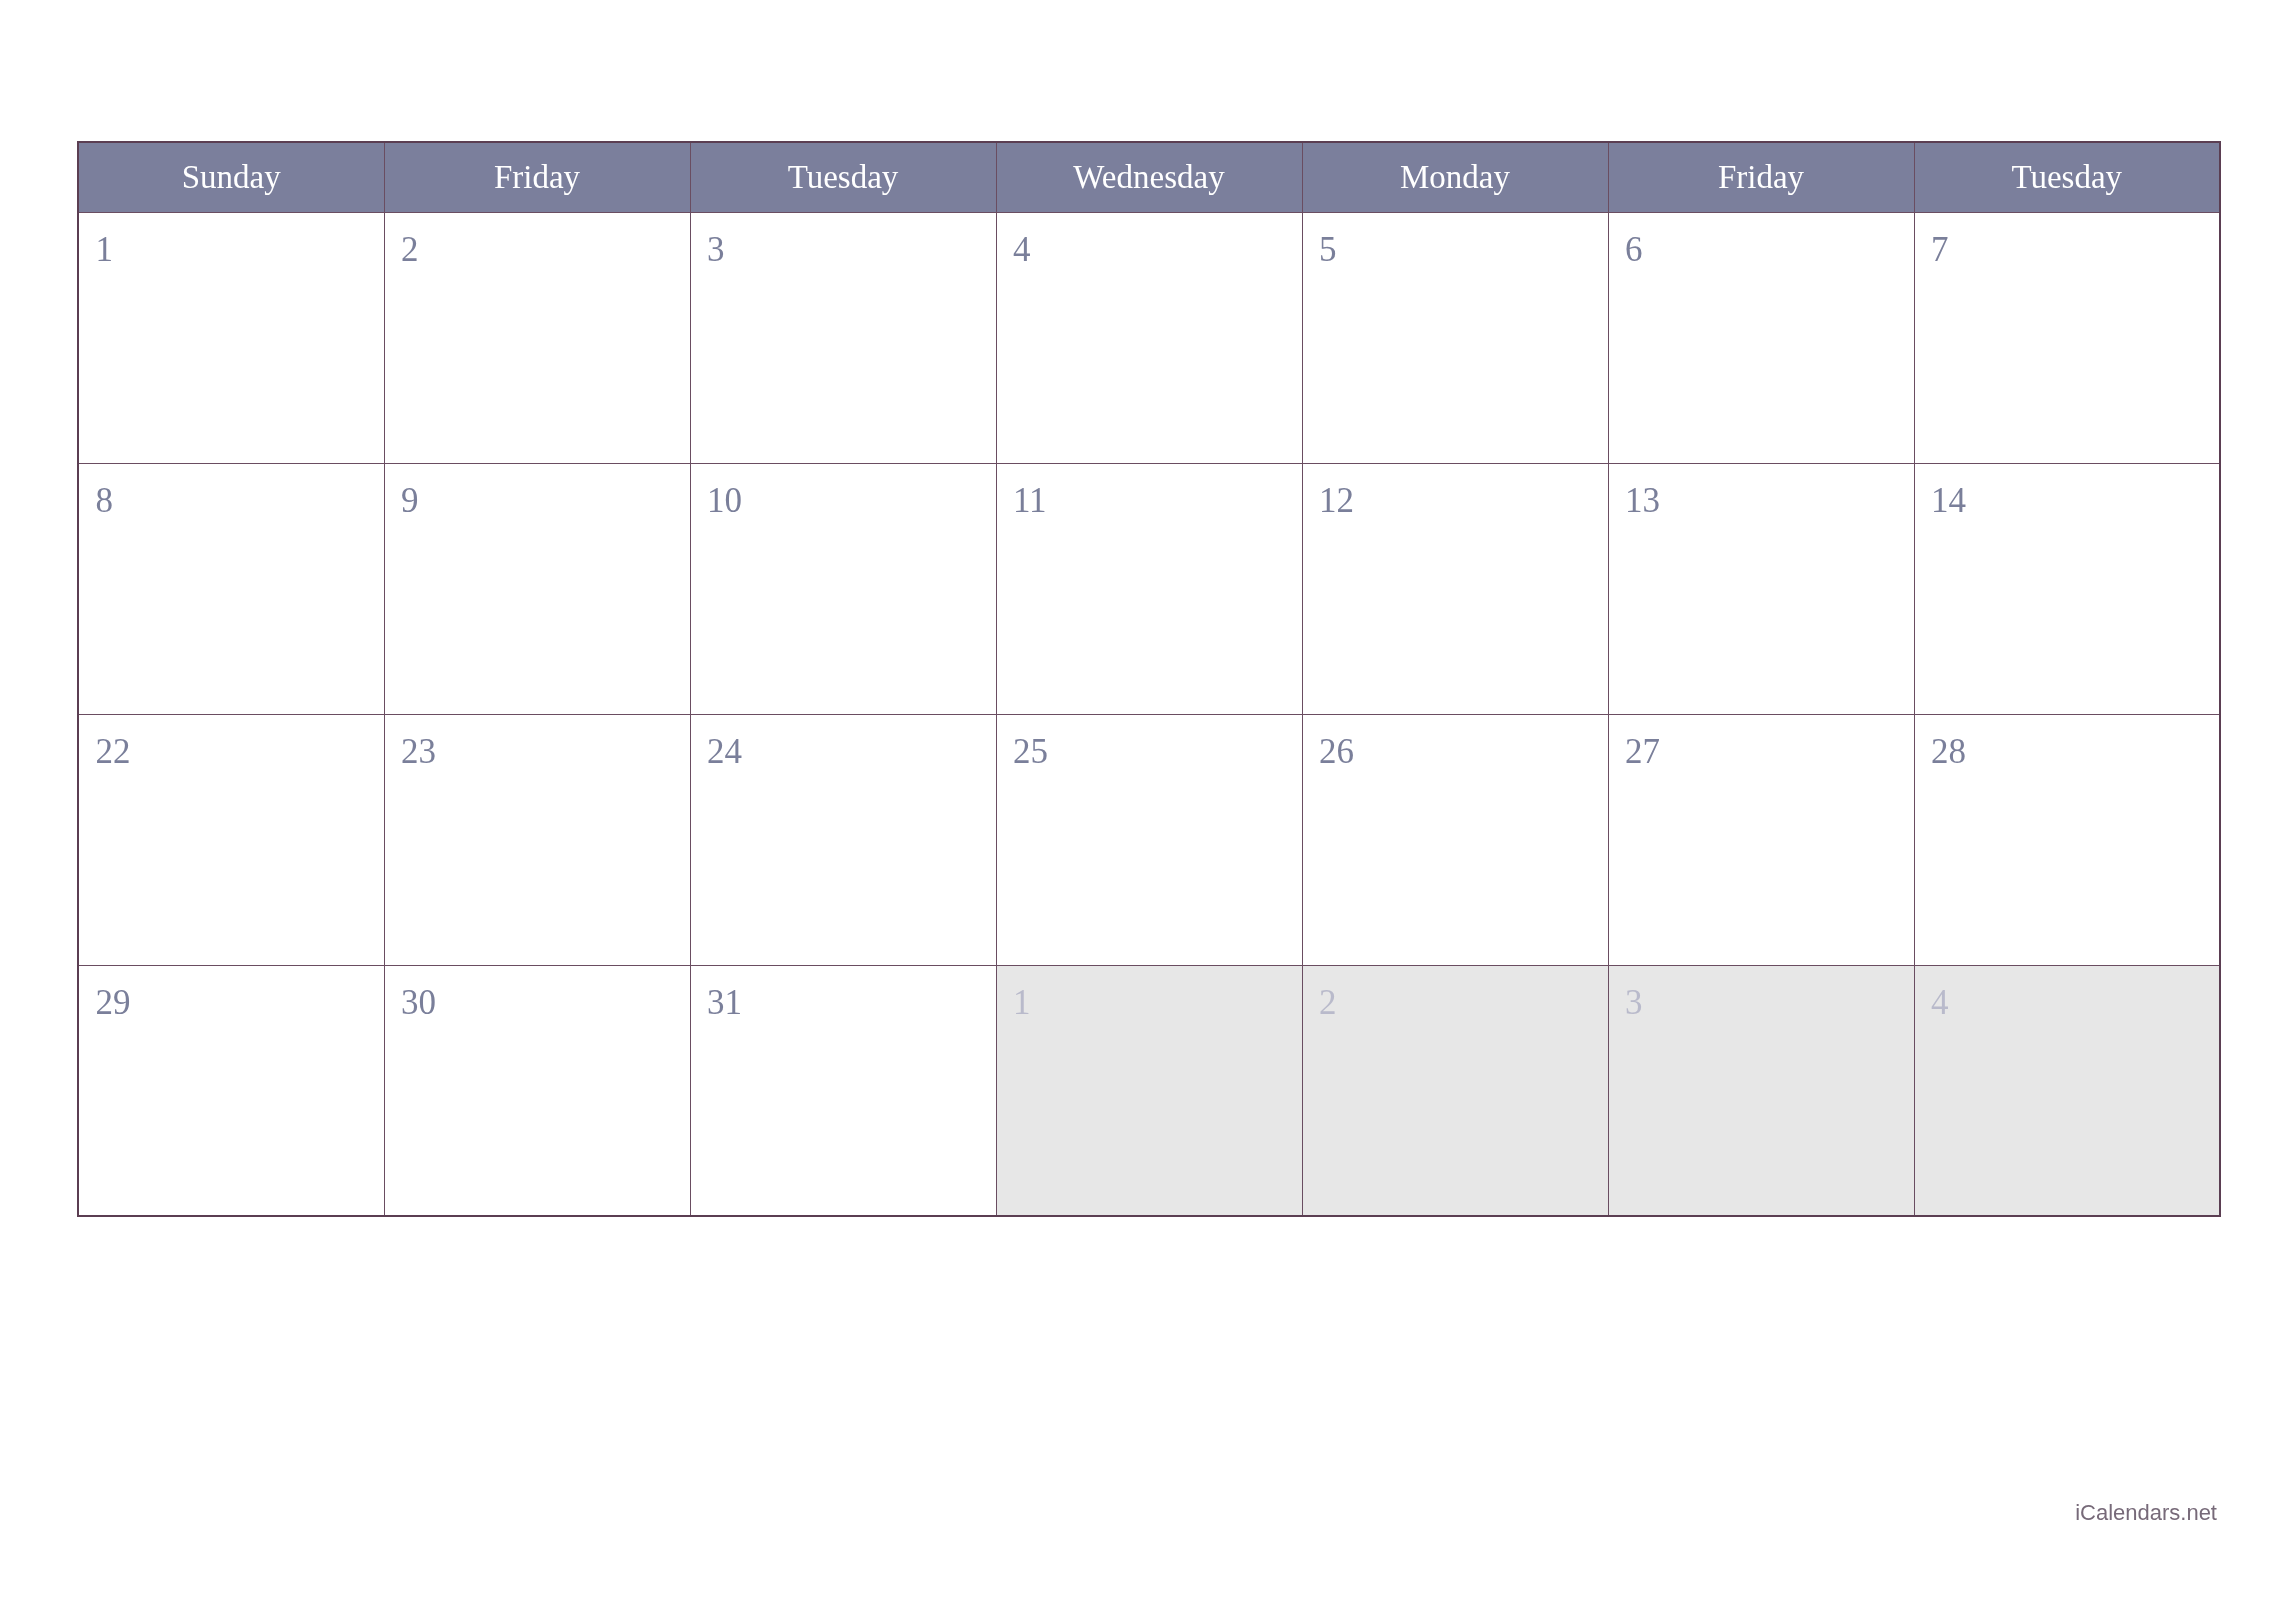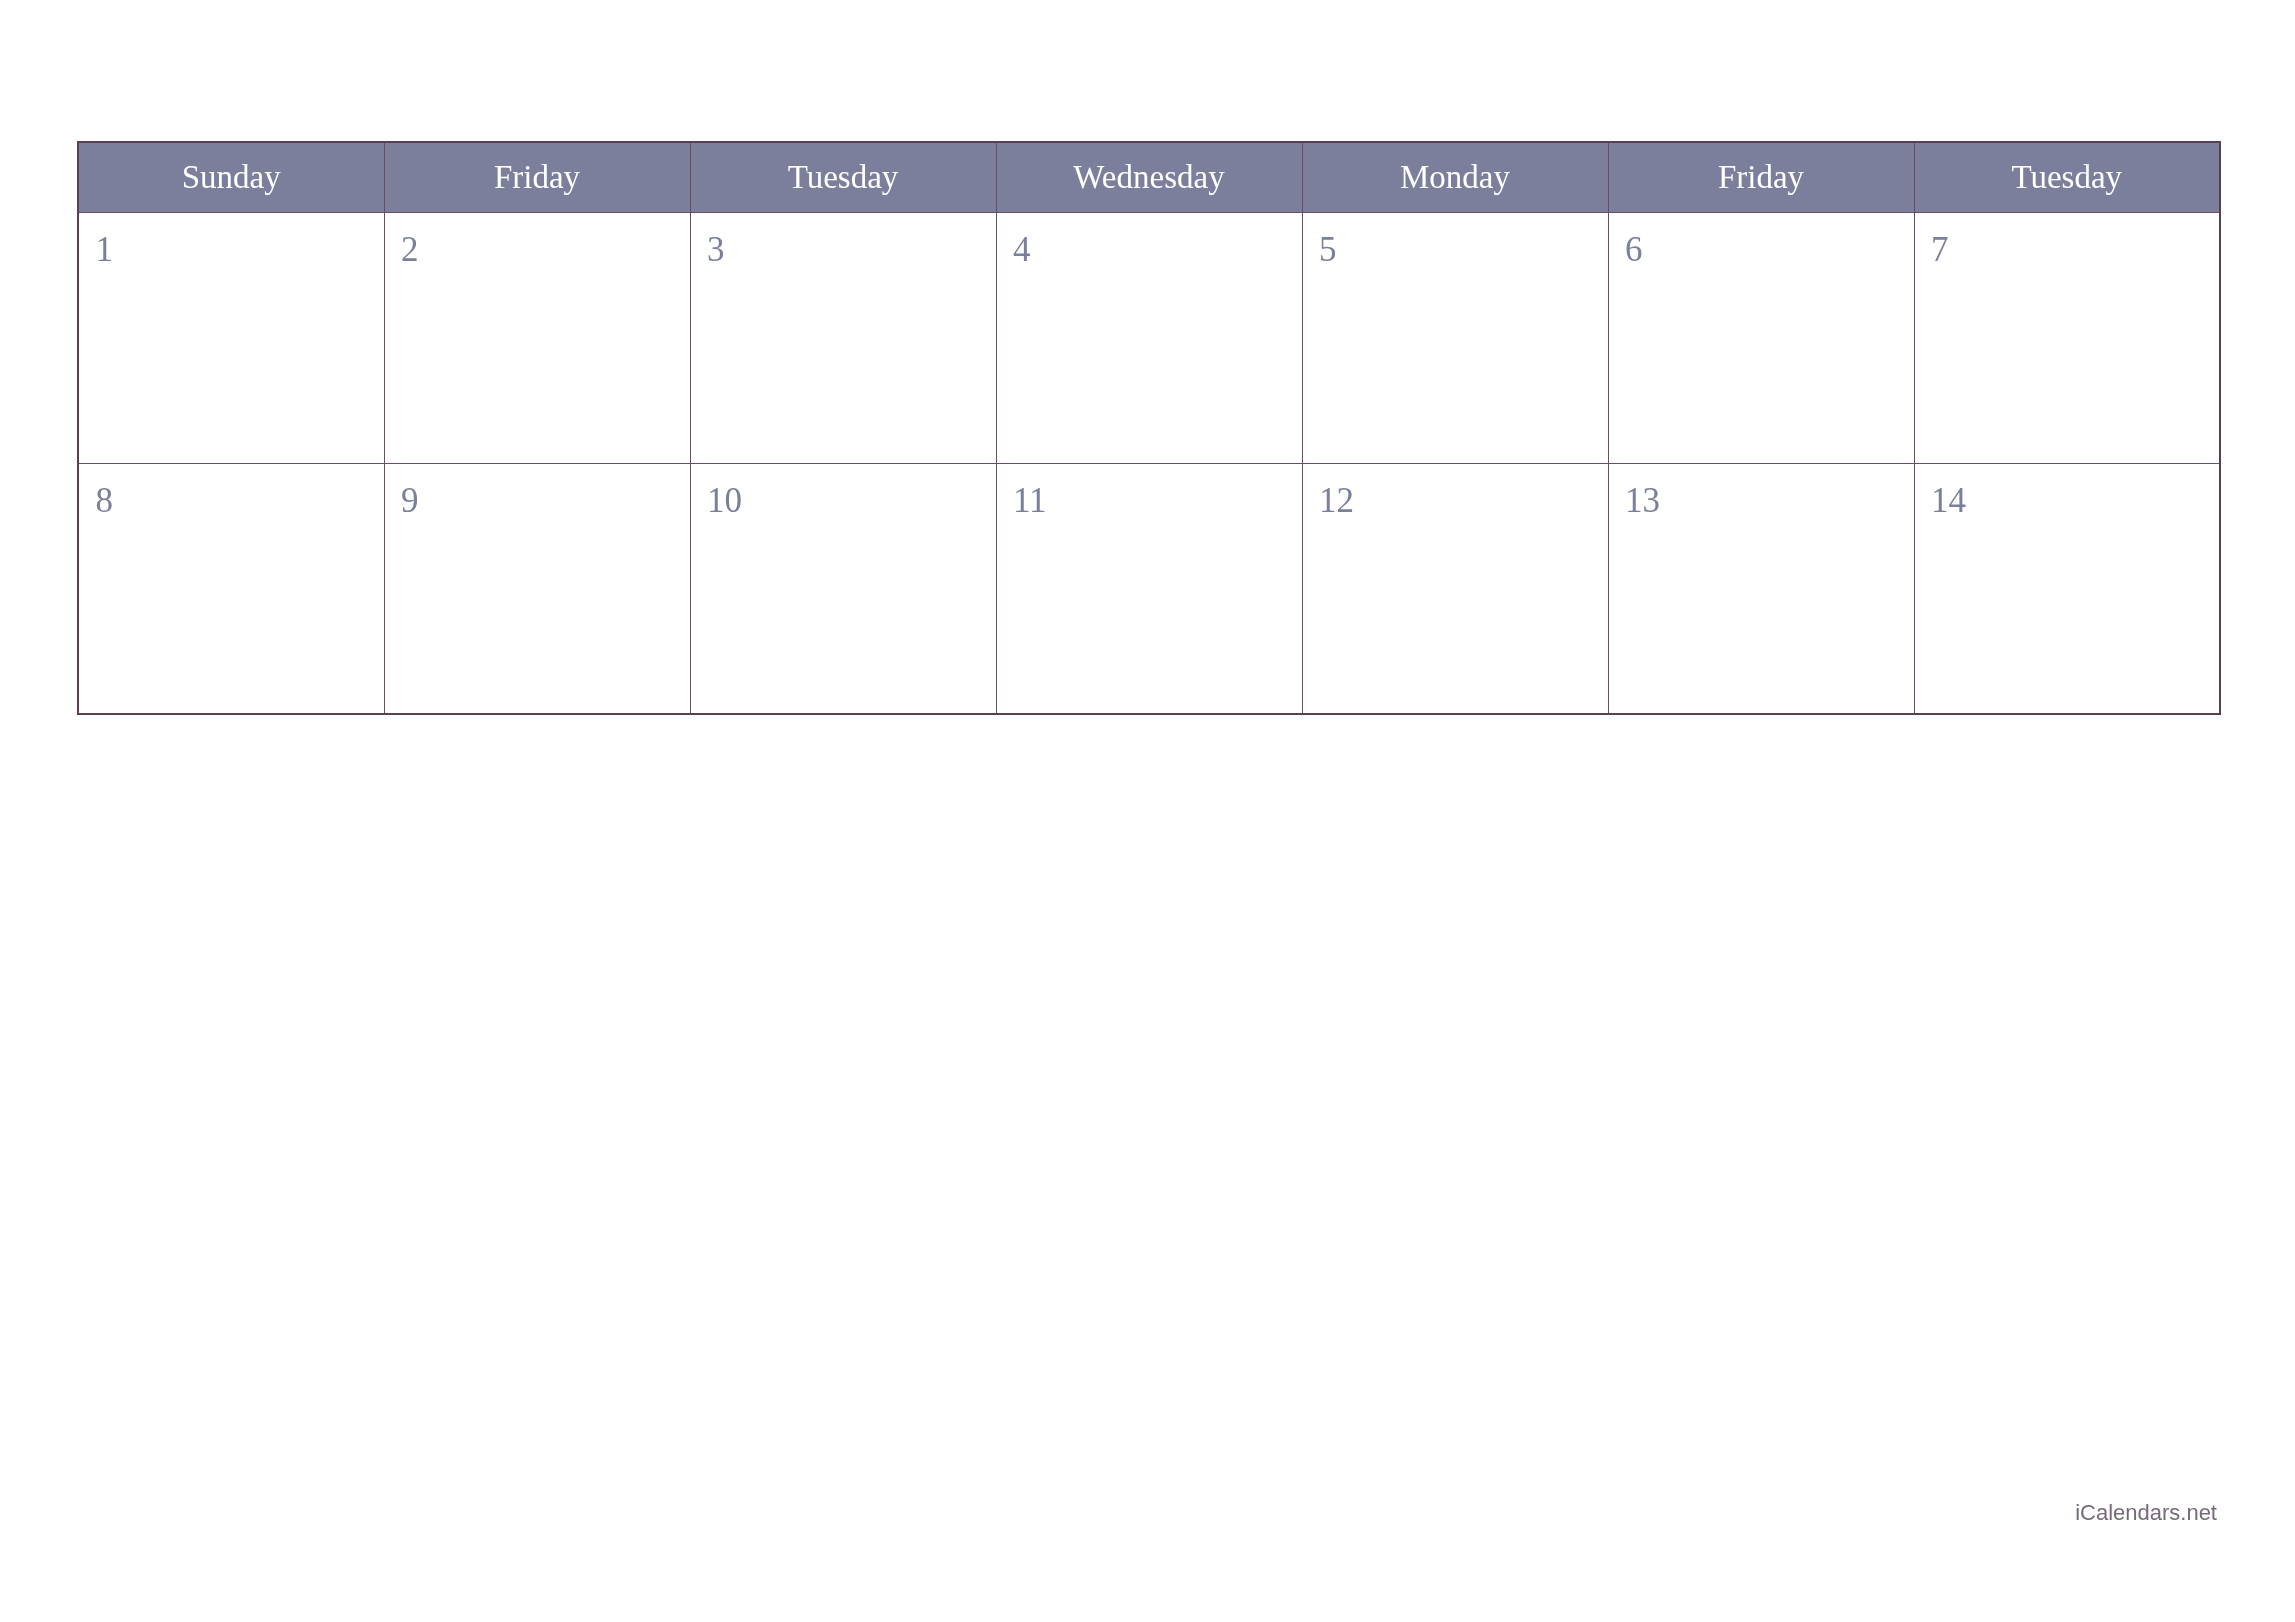--- a/index.html
+++ b/index.html
@@ -176,21 +176,67 @@
             </td>
           <td>
               <span class="daynum">13</span>
             </td>
           <td>
               <span class="daynum">14</span>
             </td>
         </tr>
 
 
-
+        <tr>
+          <td>
+              <span class="daynum">22</span>
+            </td>
+          <td>
+              <span class="daynum">23</span>
+            </td>
+          <td>
+              <span class="daynum">24</span>
+            </td>
+          <td>
+              <span class="daynum">25</span>
+            </td>
+          <td>
+              <span class="daynum">26</span>
+            </td>
+          <td>
+              <span class="daynum">27</span>
+            </td>
+          <td>
+              <span class="daynum">28</span>
+            </td>
+        </tr>
+
+        <tr>
+          <td>
+              <span class="daynum">29</span>
+            </td>
+          <td>
+              <span class="daynum">30</span>
+            </td>
+          <td>
+              <span class="daynum">31</span>
+            </td>
+          <td class="out">
+              <span class="daynum">1</span>
+            </td>
+          <td class="out">
+              <span class="daynum">2</span>
+            </td>
+          <td class="out">
+              <span class="daynum">3</span>
+            </td>
+          <td class="out">
+              <span class="daynum">4</span>
+            </td>
+        </tr>
 
       </tbody>
     </table>
   </div>
 
   <div class="footer-brand">iCalendars.net</div>
 
 </div>
 
 

